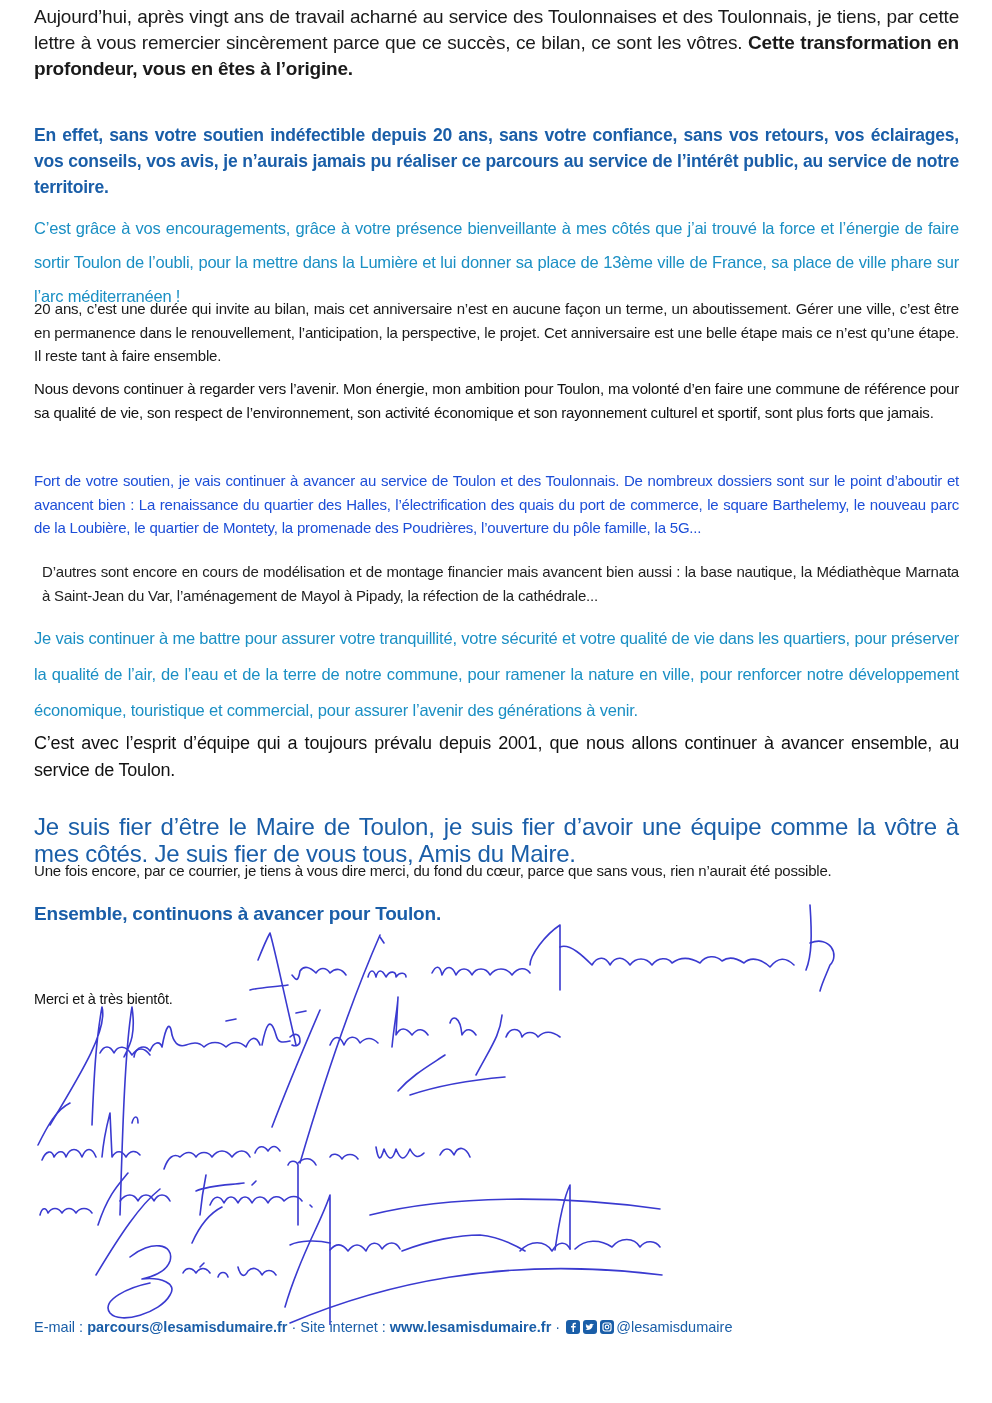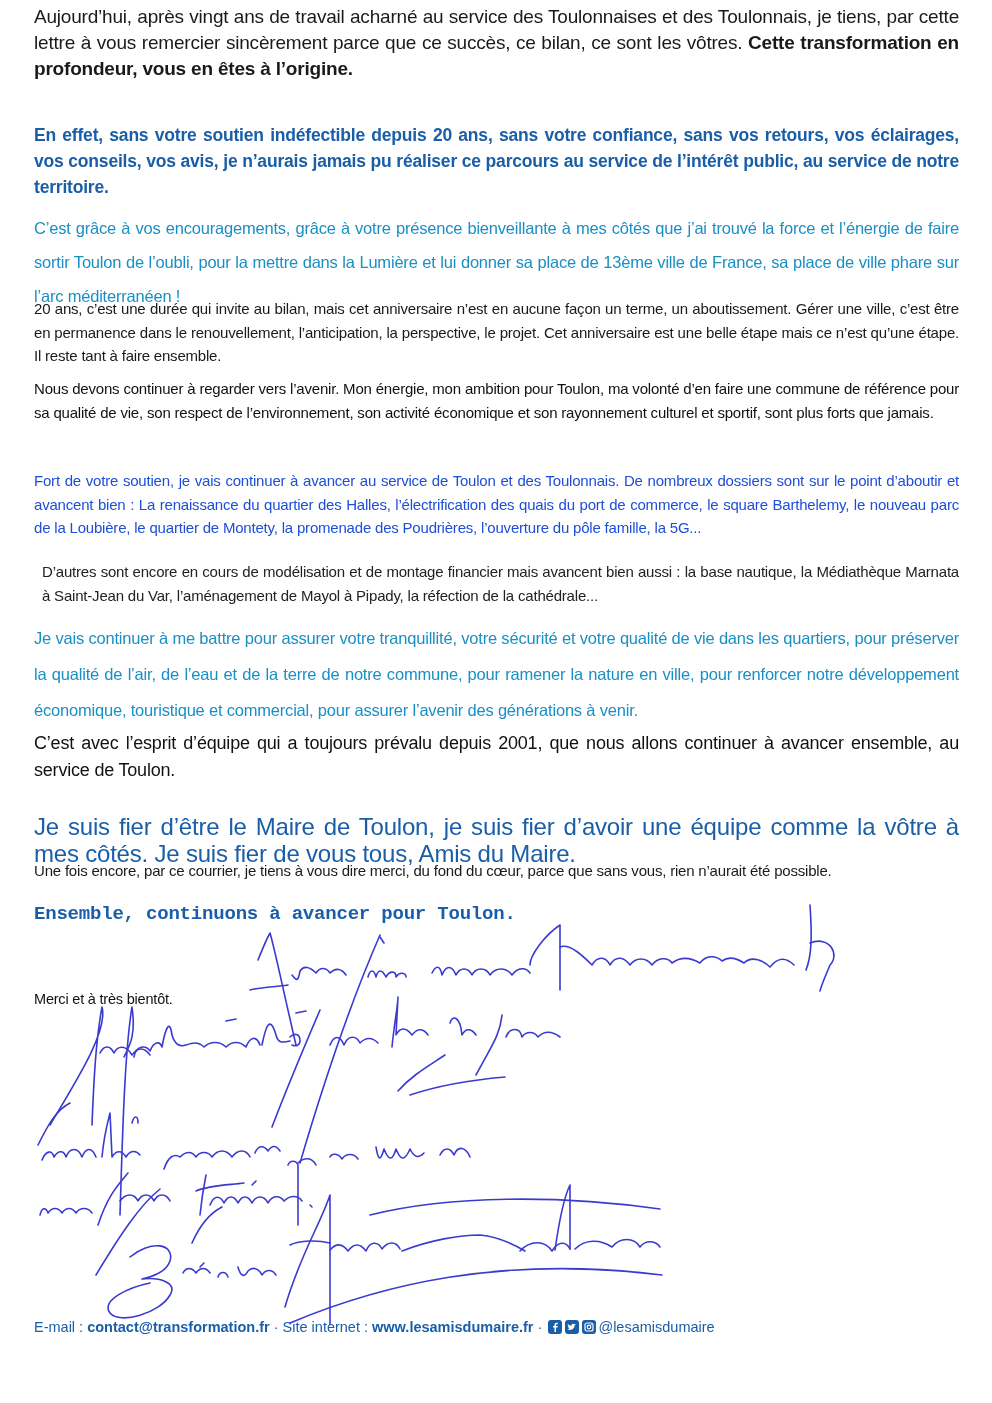--- a/index.html
+++ b/index.html
@@ -12,21 +12,21 @@
     .p3 { position: absolute; top: 211px; font-size: 16.5px; line-height: 34px; color: #1a8fc4; }
     .p4 { position: absolute; top: 297px; font-size: 15px; line-height: 23.5px; color: #1a1a1a; }
     .p5 { position: absolute; top: 377px; font-size: 15px; line-height: 23.5px; color: #111111; }
     .p6 { position: absolute; top: 469px; font-size: 15px; line-height: 23.5px; color: #1d4ed8; }
     .p7 { position: absolute: top: 560px; }
     .p7 { position: absolute; top: 560px; font-size: 15px; line-height: 23.5px; color: #222222; margin-left: 8px; }
     .p8 { position: absolute; top: 620px; font-size: 16.5px; line-height: 36px; color: #1a8fc4; }
     .p9 { position: absolute; top: 730px; font-size: 18px; line-height: 27px; color: #111111; }
     .p10 { position: absolute; top: 793px; font-size: 24px; line-height: 27px; color: #1a5ea8; margin-top: 20px; }
     .p11 { position: absolute; top: 860px; font-size: 15px; line-height: 22px; color: #1a1a1a; text-align: left; }
-    .closing { position: absolute; top: 901px; font-size: 19px; line-height: 26px; color: #1a5ea8; font-weight: bold; text-align: left; font-family: Liberation Mono, monospace; }
+    .closing { position: absolute; top: 901px; font-size: 19px; line-height: 26px; color: #1a5ea8; font-weight: bold; text-align: left; }
     .thanks { position: absolute; top: 989px; font-size: 14.5px; line-height: 20px; color: #111111; text-align: left; }
     .signature { position: absolute; left: 0; top: 895px; width: 992px; height: 430px; }
     .footer { position: absolute; left: 34px; top: 1318px; font-family: "Liberation Sans", sans-serif; color: #1a5ea8; }
     .footer .org { font-weight: bold; font-size: 15.5px; line-height: 19px; }
     .footer .line { font-size: 14.5px; line-height: 18px; }
     .footer .line .lbl { font-weight: normal; }
     .footer .line .val { font-weight: bold; }
     .social { display: inline-flex; gap: 3px; vertical-align: -2px; margin: 0 2px; }
     .social span { display: inline-block; width: 14px; height: 14px; background: #1a5ea8; border-radius: 3px; position: relative; }
     .social span svg { position: absolute; left: 0; top: 0; }
@@ -116,21 +116,21 @@
   <path d="M402 356 C430 345 460 340 480 340 C500 342 515 350 525 356"></path>
   <path d="M520 356 C530 345 545 345 552 356 C558 346 566 346 570 354"></path>
   <path d="M555 355 C560 320 565 300 570 290 L570 354"></path>
   <path d="M575 354 C585 344 600 344 612 352 C620 342 634 342 640 352 C646 344 656 346 660 352"></path>
   <path d="M370 320 C450 300 560 300 660 314"></path>
   <path d="M290 428 C380 390 500 360 662 380"></path>
 </svg>
 
 <div class="footer">
   <div class="line">
-    <span class="lbl">E-mail : </span><span class="val">contact@transformation.fr</span><span class="lbl"> · Site internet : </span><span class="val">www.lesamisdumaire.fr</span><span class="lbl"> · </span>
+    <span class="lbl">E-mail : </span><span class="val">parcours@lesamisdumaire.fr</span><span class="lbl"> · Site internet : </span><span class="val">www.lesamisdumaire.fr</span><span class="lbl"> · </span>
     <span class="social">
       <span>
         <svg width="14" height="14" viewBox="0 0 14 14">
             <path d="M8 12 V7.5 H9.6 L9.8 6 H8 V5 C8 4.5 8.2 4.2 8.8 4.2 H9.9 V2.8 C9.6 2.8 9.1 2.7 8.5 2.7 C7.2 2.7 6.5 3.5 6.5 4.8 V6 H5 V7.5 H6.5 V12 Z" fill="#ffffff"></path>
           </svg>
       </span>
       <span>
         <svg width="14" height="14" viewBox="0 0 14 14">
             <path d="M11 4.6 C10.7 4.7 10.4 4.8 10 4.9 C10.4 4.6 10.6 4.3 10.8 3.9 C10.4 4.1 10 4.3 9.6 4.3 C9.2 3.9 8.7 3.7 8.2 3.7 C7.1 3.7 6.3 4.6 6.5 5.8 C5 5.7 3.8 5 3 4 C2.6 4.7 2.8 5.6 3.5 6 C3.2 6 3 5.9 2.8 5.8 C2.8 6.6 3.3 7.2 4 7.4 C3.8 7.5 3.5 7.5 3.3 7.4 C3.5 8 4.1 8.5 4.8 8.5 C4.1 9.1 3.2 9.3 2.4 9.3 C3.1 9.8 4 10 4.9 10 C8 10 9.8 7.4 9.7 5.1 C10.1 4.9 10.4 4.6 11 4.6 Z" fill="#ffffff"></path>
           </svg>

